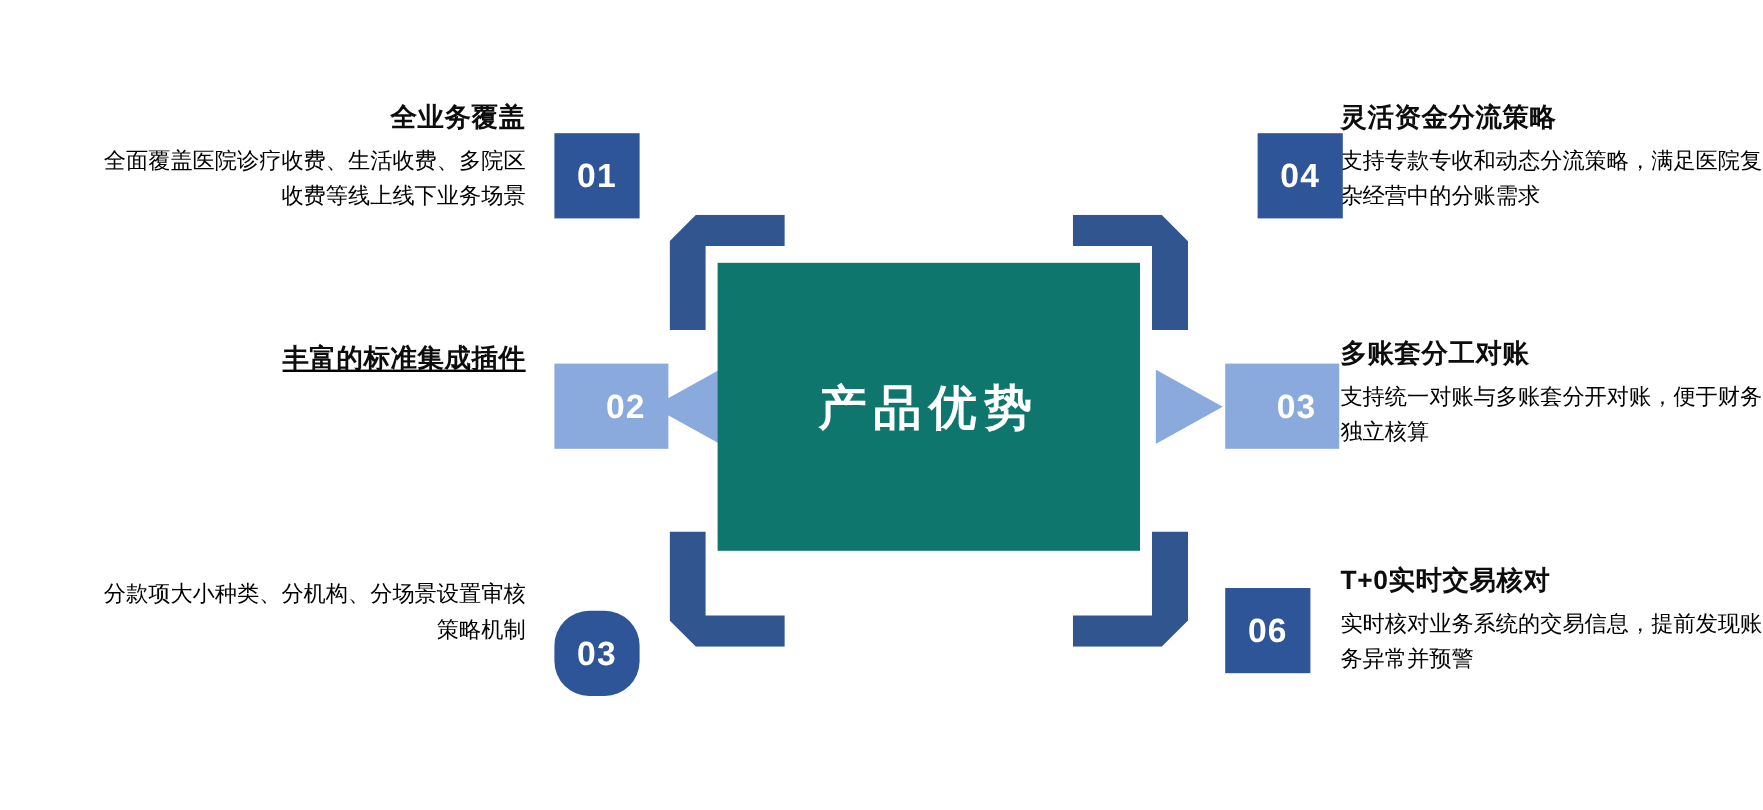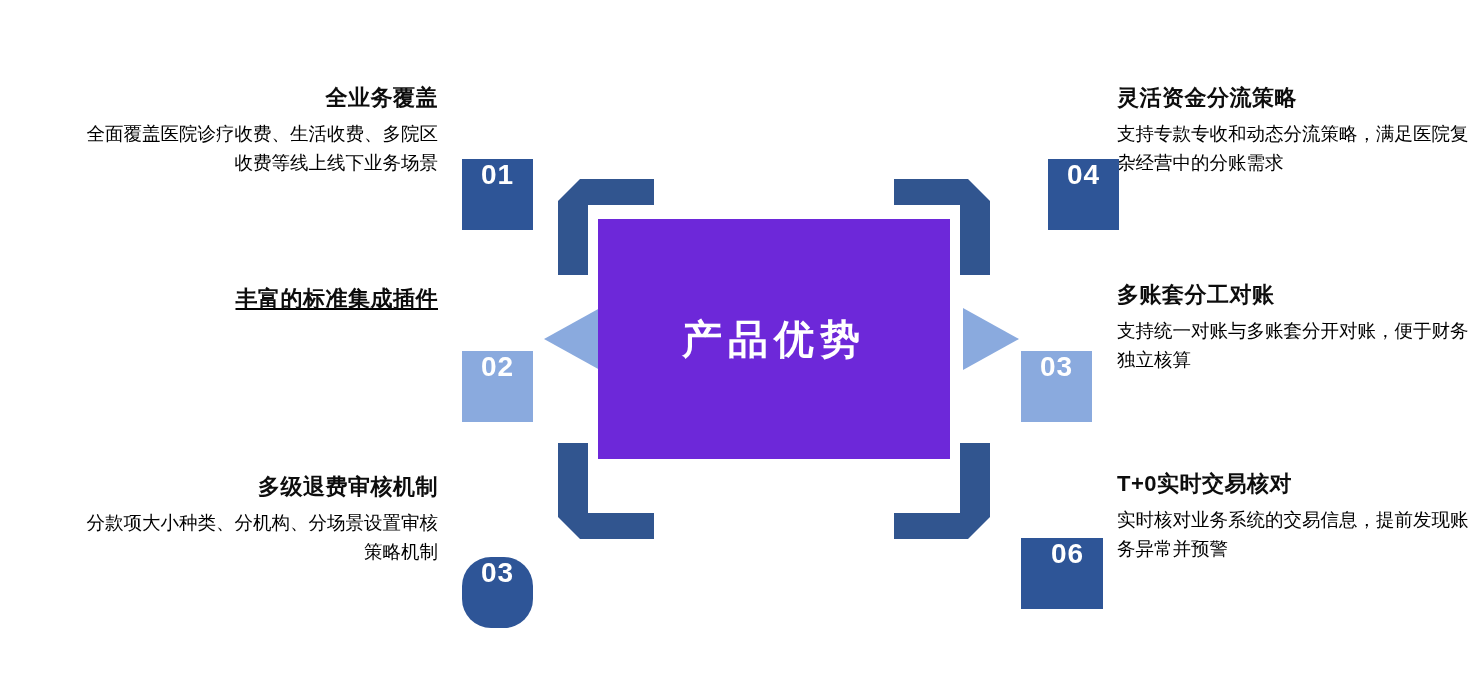--- a/index.html
+++ b/index.html
@@ -22,32 +22,31 @@
     margin-top:7px;
   }
   .left-col{width:360px;text-align:right;}
   .left-col .heading{text-align:right;}
   .right-col{width:360px;text-align:left;}
   .right-col .heading{text-align:left;}
 
   
   .badge{
     position:absolute;width:71px;height:71px;
-    display:flex;align-items:flex-start;justify-content:center;
+    display:flex;align-items:center;justify-content:center;
     color:#ffffff;font-size:28px;font-weight:bold;
     letter-spacing:1px;
-    margin-top:48px;
   }
   .badge.dark{background:#2e5597;}
-  .badge.light{background:#8aaade;}
+  .badge.light{background:#8aaade;padding-left:24px;}
 
   
   #center-box{
     position:absolute;left:598px;top:219px;width:352px;height:240px;
-    background:#6d28d9;
+    background:#0f766e;
     display:flex;align-items:center;justify-content:center;
   }
   #center-box .ctitle{
     color:#ffffff;font-size:40px;font-weight:bold;letter-spacing:6px;
   }
 
   
   .corner-arrow{position:absolute;width:96px;height:96px;}
   .side-tri{position:absolute;width:56px;height:62px;}
 </style>
@@ -59,21 +58,20 @@
   <div class="txtblock left-col" style="left:78px;top:84px;">
     <div class="heading">全业务覆盖</div>
     <div class="body">全面覆盖医院诊疗收费、生活收费、多院区收费等线上线下业务场景</div>
   </div>
 
   <div class="txtblock left-col" style="left:78px;top:285px;text-decoration:underline;">
     <div class="heading">丰富的标准集成插件</div>
   </div>
 
   <div class="txtblock left-col" style="left:78px;top:473px;">
-    <div class="heading">多级退费审核机制</div>
     <div class="body">分款项大小种类、分机构、分场景设置审核策略机制</div>
   </div>
 
   <div class="txtblock right-col" style="left:1117px;top:84px;">
     <div class="heading">灵活资金分流策略</div>
     <div class="body">支持专款专收和动态分流策略，满足医院复杂经营中的分账需求</div>
   </div>
 
   <div class="txtblock right-col" style="left:1117px;top:281px;">
     <div class="heading">多账套分工对账</div>
@@ -94,21 +92,21 @@
   <div class="badge dark" style="left:462px;top:509px;border-radius:29px;">
     <span>03</span>
   </div>
 
   <div class="badge dark" style="left:1048px;top:111px;">
     <span>04</span>
   </div>
   <div class="badge light" style="left:1021px;top:303px;">
     <span>03</span>
   </div>
-  <div class="badge dark" style="left:1021px;top:490px;padding-left:11px;">
+  <div class="badge dark" style="left:1021px;top:490px;">
     <span>06</span>
   </div>
 
   <svg class="corner-arrow" style="left:558px;top:179px;" viewBox="0 0 96 96" preserveAspectRatio="none">
     <path d="M 0,22 L 22,0 L 96,0 L 96,26 L 30,26 L 30,96 L 0,96 Z" fill="#31558f"></path>
   </svg>
 
   <svg class="corner-arrow" style="left:894px;top:179px;" viewBox="0 0 96 96" preserveAspectRatio="none">
     <path d="M 96,22 L 74,0 L 0,0 L 0,26 L 66,26 L 66,96 L 96,96 Z" fill="#31558f"></path>
   </svg>

